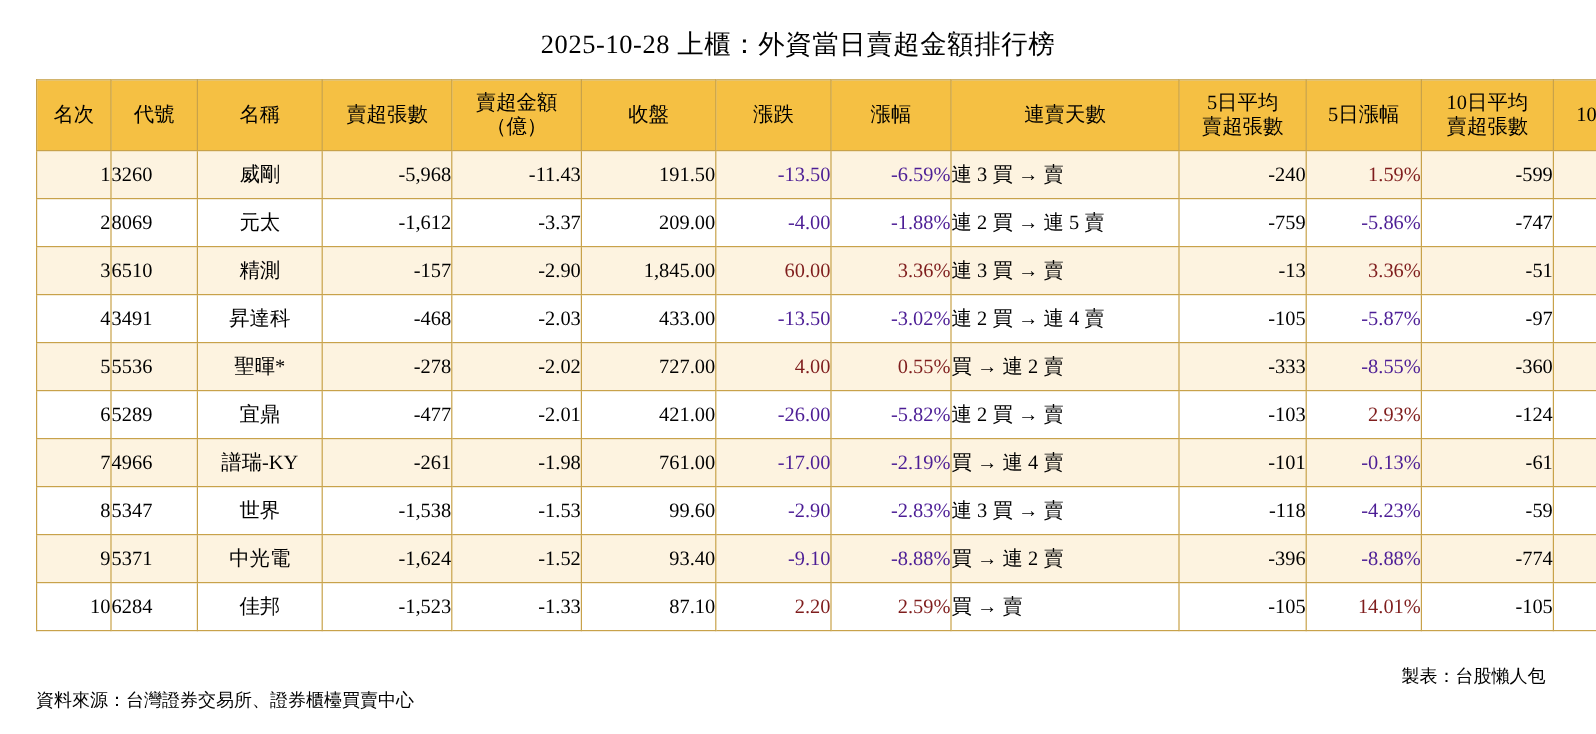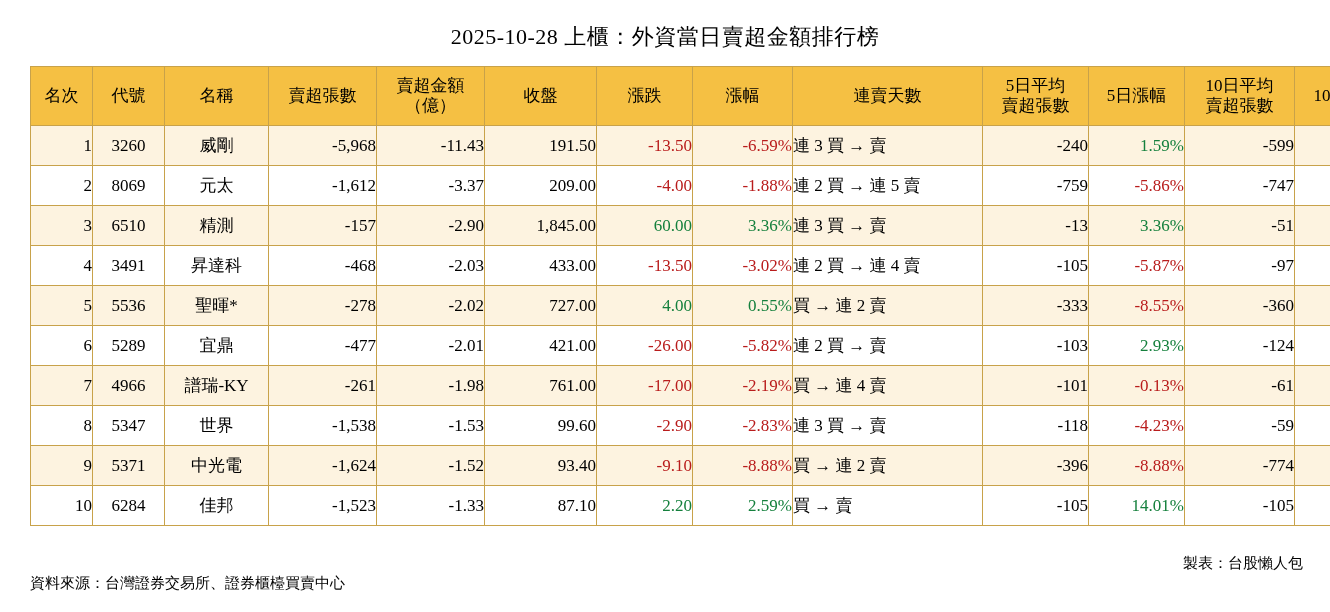--- a/index.html
+++ b/index.html
@@ -63,31 +63,31 @@
   }
   td.num {
     text-align: right;
     padding-right: 12px;
   }
   td.rank-no {
     text-align: right;
     padding-right: 16px;
   }
   td.code {
-    text-align: center;
+    text-align: left;
   }
   td.name {
     text-align: center;
   }
   td.streak {
     padding-right: 14px;
     white-space: nowrap;
   }
-  .up { color: #15803d; }
-  .down { color: #b91c1c; }
+  .up { color: #7f1d1d; }
+  .down { color: #4c1d95; }
   .footer {
     position: absolute;
     left: 0;
     right: 0;
     bottom: 0;
     height: 58px;
     padding: 0 30px;
     box-sizing: border-box;
     font-size: 15px;
   }
@@ -101,21 +101,21 @@
     left: 0;
     right: 0;
     top: 14px;
     text-align: center;
     font-family: "Liberation Serif", serif;
     font-style: italic;
     font-size: 17px;
   }
   .footer .maker {
     position: absolute;
-    right: 27px;
+    right: 42px;
     top: 0px;
     text-align: right;
   }
   .footer .maketime {
     position: absolute;
     right: 30px;
     top: 26px;
     text-align: right;
   }
   

